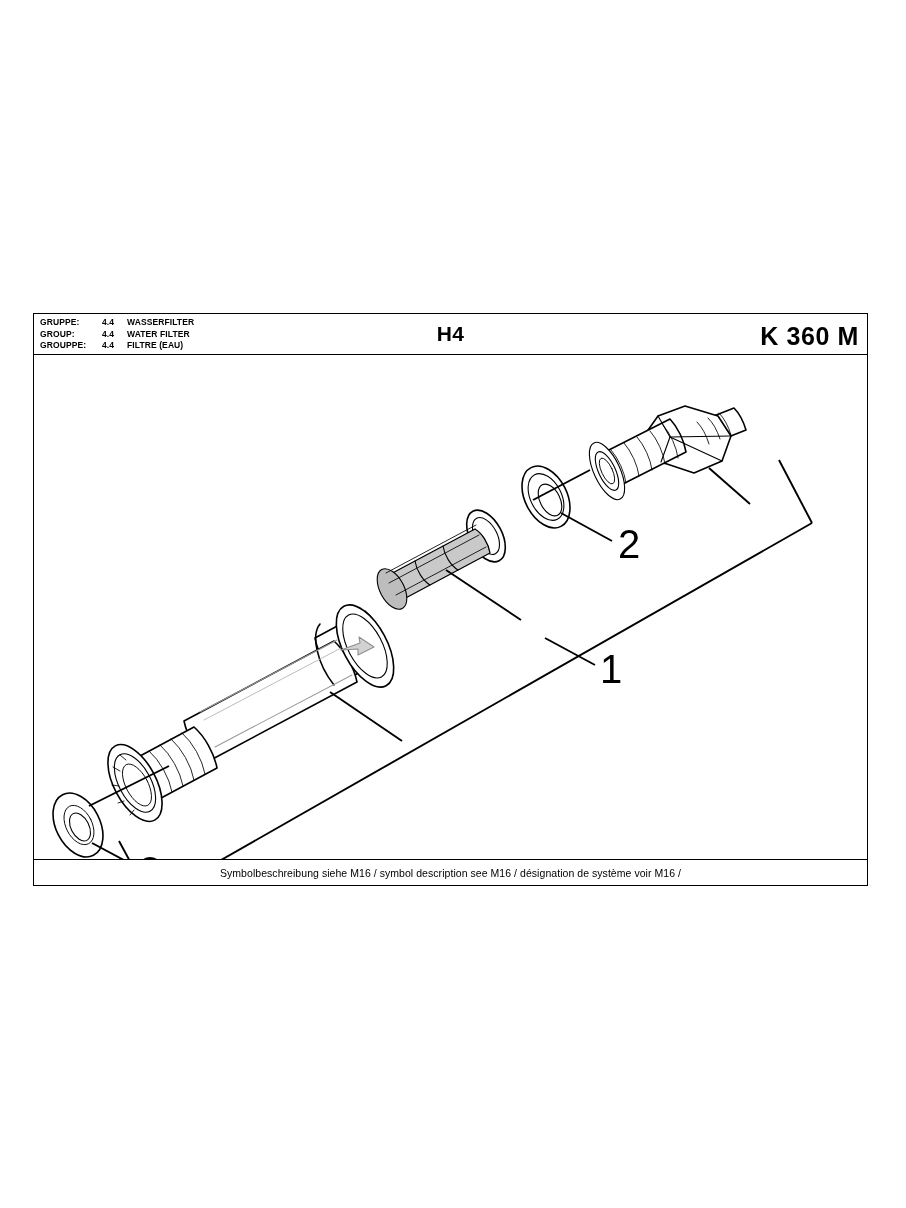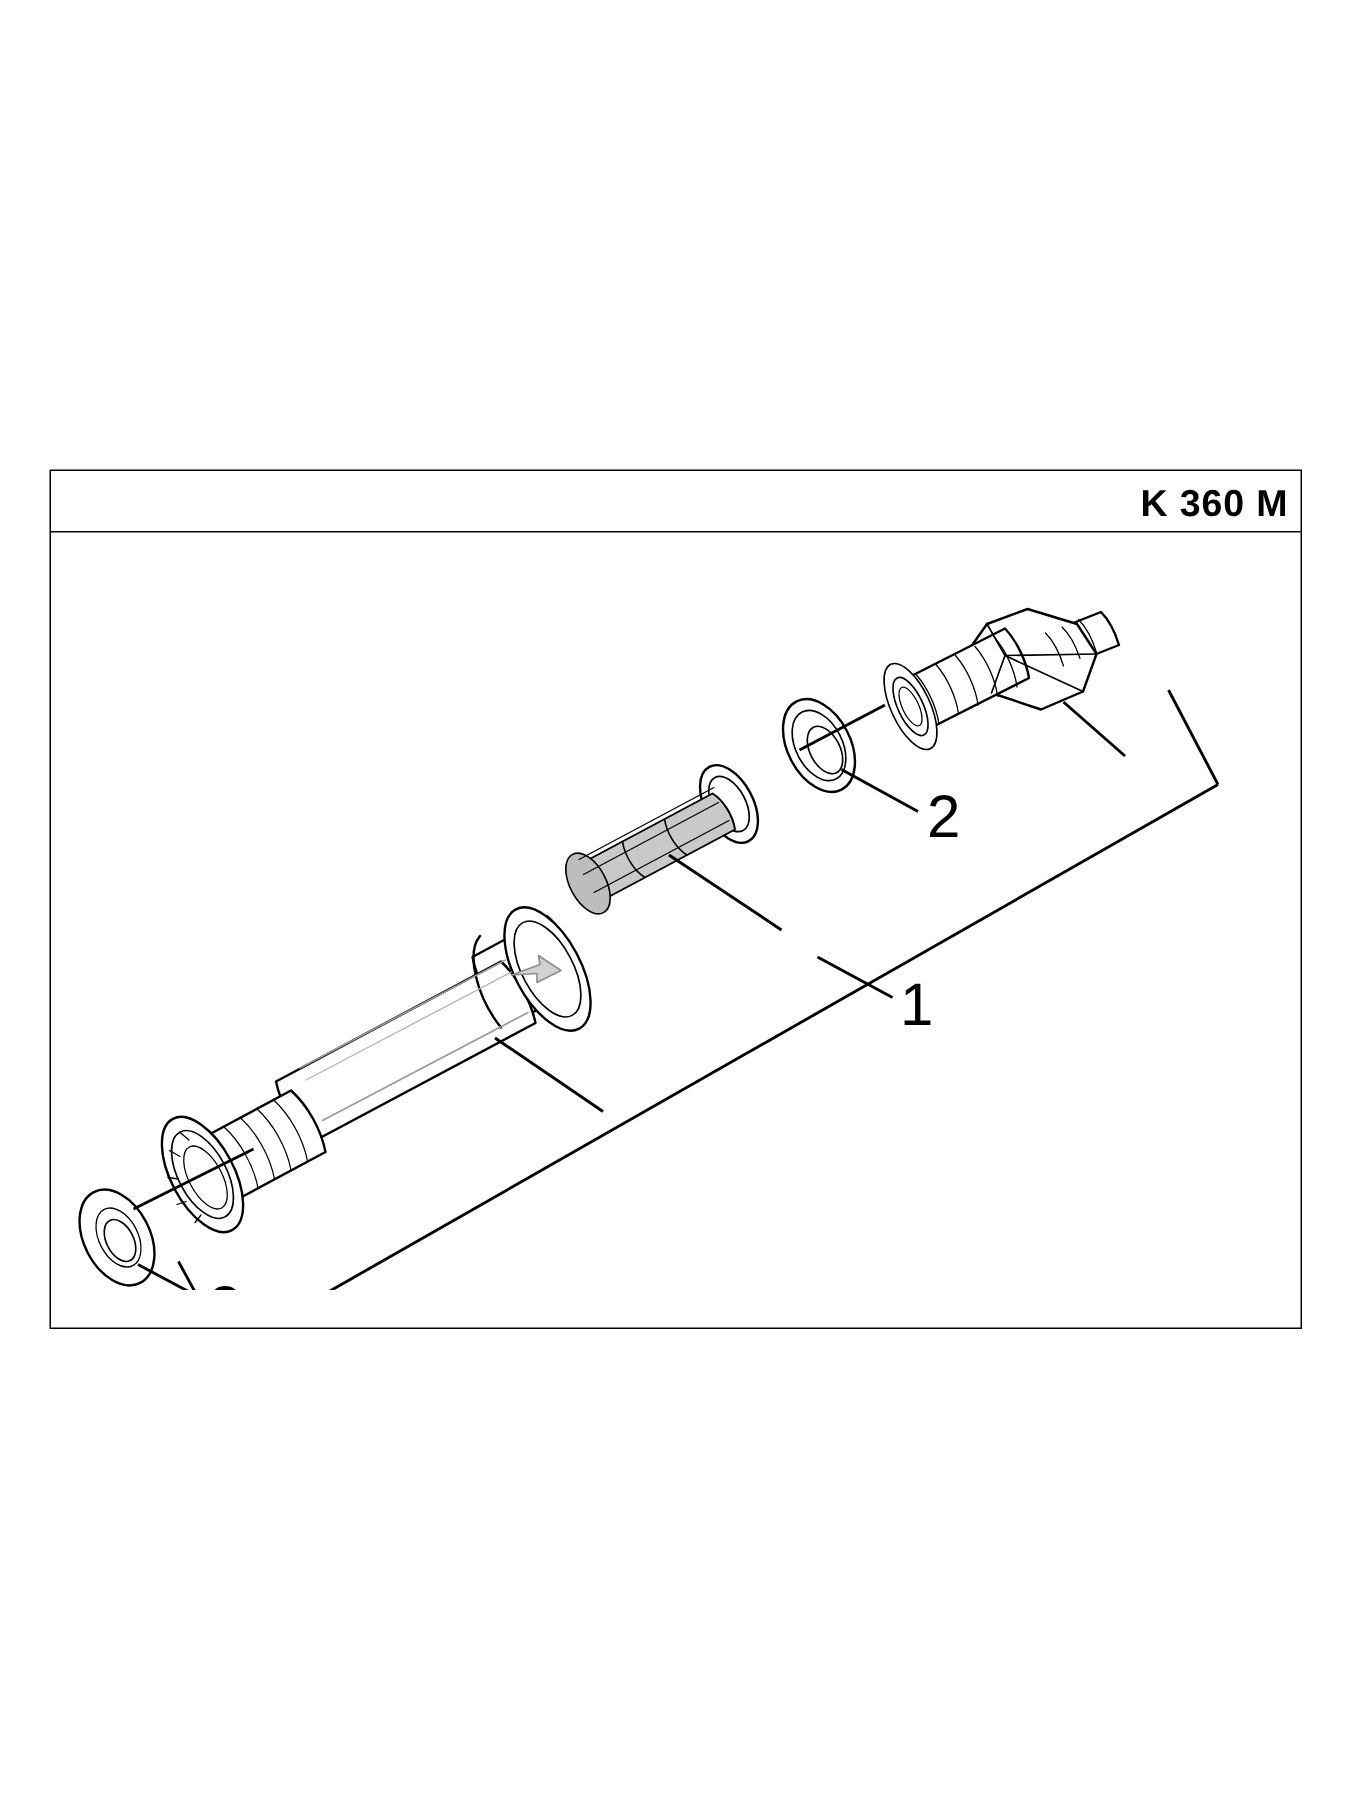--- a/index.html
+++ b/index.html
@@ -166,21 +166,33 @@
 </style>
 </head>
 <body>
 
 <div id="sheet">
 
   <div class="frame">
 
     <div class="header-band">
 
-
+      <div class="group-block">
+        <span class="group-row">
+          <span class="group-label">GRUPPE:</span><span class="group-code">4.4</span><span class="group-name">WASSERFILTER</span>
+        </span>
+        <span class="group-row">
+          <span class="group-label">GROUP:</span><span class="group-code">4.4</span><span class="group-name">WATER FILTER</span>
+        </span>
+        <span class="group-row">
+          <span class="group-label">GROUPPE:</span><span class="group-code">4.4</span><span class="group-name">FILTRE (EAU)</span>
+        </span>
+      </div>
+
+      <div class="sheet-code">H4</div>
       <div class="model-code">K 360 M</div>
     </div>
 
     <div class="canvas">
       <svg width="832" height="505" viewBox="0 0 832 505">
 
         <g>
           <path class="bracket" d="M 745 105 L 778 168"></path>
           <path class="bracket" d="M 778 168 L 117 545"></path>
           <path class="bracket" d="M 117 545 L 85 486"></path>
@@ -331,17 +343,20 @@
 
         <path class="leader" d="M 58 488 L 101 511"></path>
         <text class="callout" x="105" y="530">3</text>
 
         <path class="leader" d="M 511 283 L 561 310"></path>
         <text class="callout" x="566" y="328">1</text>
 
       </svg>
     </div>
 
+    <div class="note-band">
+      <span class="note-text">Symbolbeschreibung siehe M16 / symbol description see M16 / désignation de système voir M16 /</span>
+    </div>
 
   </div>
 
 
 </div>
 
 </body></html>

